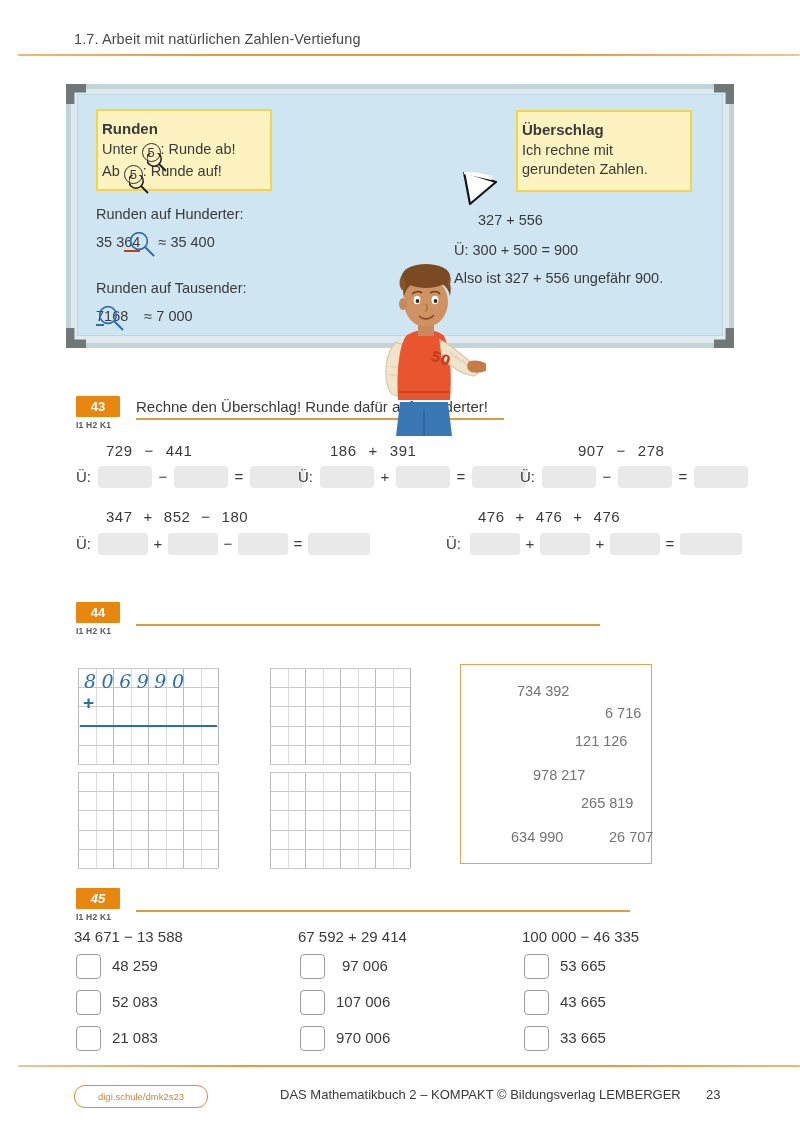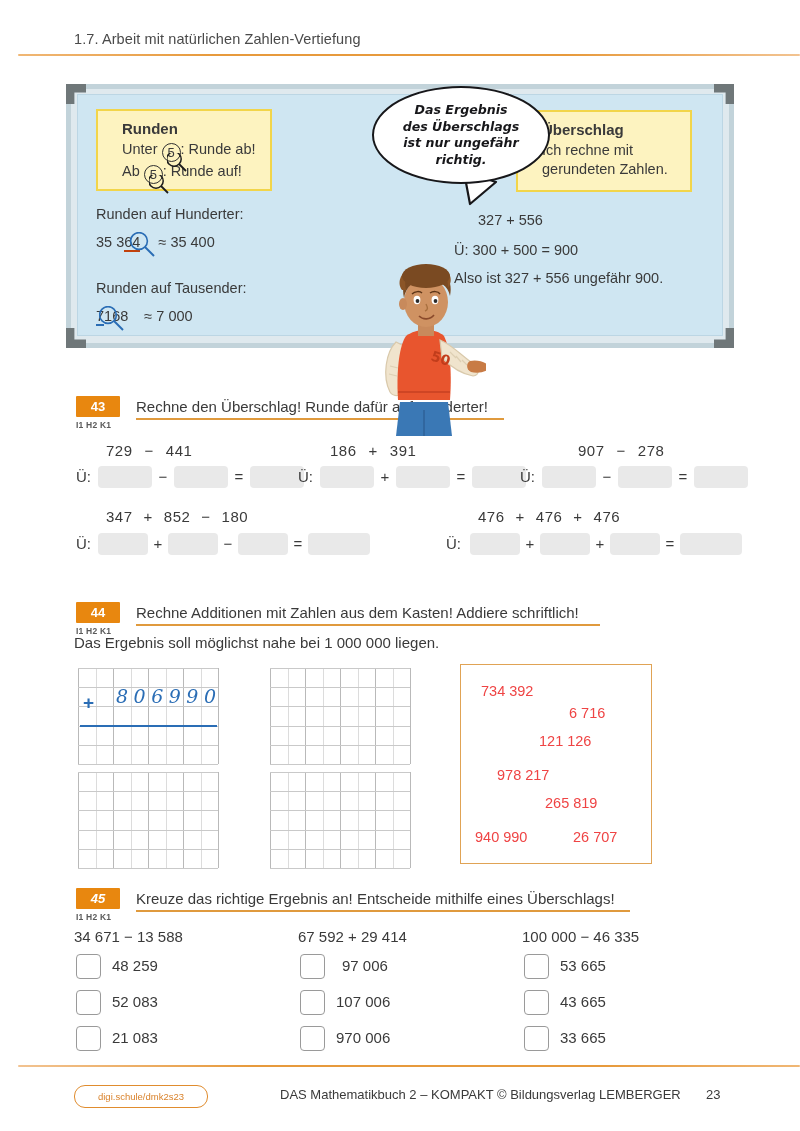--- a/index.html
+++ b/index.html
@@ -49,21 +49,21 @@
     position:absolute;width:20px;height:20px;background:#6f7779;z-index:6;
   }
   .corner.tl{left:0;top:0;clip-path:polygon(0 0,100% 0,100% 42%,42% 42%,42% 100%,0 100%);}
   .corner.tr{right:0;top:0;clip-path:polygon(0 0,100% 0,100% 100%,58% 100%,58% 42%,0 42%);}
   .corner.bl{left:0;bottom:0;clip-path:polygon(0 0,42% 0,42% 58%,100% 58%,100% 100%,0 100%);}
   .corner.br{right:0;bottom:0;clip-path:polygon(58% 0,100% 0,100% 100%,0 100%,0 58%,58% 58%);}
 
   .yellowbox{
     position:absolute;
     background:#fdf3c0; border:2px solid #f2d54a;
-    padding:9px 13px 11px 24px;
+    padding:9px 13px 11px 4px;
     box-sizing:border-box;
   }
   .yellowbox .hd{font-weight:bold;font-size:15px;color:#3a3a3a;margin-bottom:3px;}
   .yellowbox .ln{font-size:14.5px;color:#3a3a3a;line-height:1.33;white-space:nowrap;}
 
   #runden-box{left:30px; top:25px; width:176px; height:82px;}
   #ueberschlag-box{left:450px; top:26px; width:176px; height:82px;}
 
   .board-text{position:absolute;font-size:14.5px;color:#3a3a3a;white-space:nowrap;}
 
@@ -118,21 +118,21 @@
   .gridblk .h{position:absolute;left:0;right:0;height:1px;}
   .hw{position:absolute;font-family:"DejaVu Serif",serif;font-style:italic;color:#2a6db5;font-size:19px;letter-spacing:5.5px;}
   .plus-hw{position:absolute;color:#2a6db5;font-size:19px;font-weight:bold;font-family:"Liberation Sans",sans-serif;}
   .ruleline{position:absolute;height:2.4px;background:#2a6db5;}
 
   
   .numbox{
     position:absolute;left:460px;top:664px;width:190px;height:198px;
     border:1.6px solid #e0a355;background:#fff;
   }
-  .numbox span{position:absolute;font-size:14.5px;color:#ef4444;white-space:nowrap;}
+  .numbox span{position:absolute;font-size:14.5px;color:#737373;white-space:nowrap;margin-left:36px;}
 
   
   .chkbox{
     position:absolute;width:23px;height:23px;border:1.4px solid #9a9a9a;
     border-radius:4px;background:#fff;
   }
   .chktxt{position:absolute;font-size:15px;color:#3a3a3a;white-space:nowrap;}
   .chead{position:absolute;font-size:15px;color:#3a3a3a;white-space:nowrap;}
 
   
@@ -250,28 +250,20 @@
       <path d="M60 44 C62 48 62 50 59 51" stroke="#a9703f" stroke-width="1.4" fill="none"></path>
       <path d="M53 56 C57 60 64 60 68 55" stroke="#8a4a2b" stroke-width="1.6" fill="none"></path>
 
       <ellipse cx="37" cy="44" rx="4" ry="6" fill="#c88a5c"></ellipse>
     </svg>
 
     <svg class="bubble-tail" width="40" height="36" viewBox="0 0 40 36">
       <path d="M2 0 L34 10 L8 32 Z" fill="#ffffff" stroke="#17171a" stroke-width="2.2" stroke-linejoin="round"></path>
       <path d="M2 0 L30 6" stroke="#ffffff" stroke-width="4"></path>
     </svg>
-    <div class="bubble">
-      <div class="bubble-text">
-        <div>Das Ergebnis</div>
-        <div>des Überschlags</div>
-        <div>ist nur ungefähr</div>
-        <div>richtig.</div>
-      </div>
-    </div>
   </div>
 
   <div class="ex-num" style="left:76px;top:396px;">43</div>
   <div class="ex-comp" style="left:76px;top:420px;">I1 H2 K1</div>
   <div class="ex-title" style="left:136px;top:398px;">Rechne den Überschlag! Runde dafür auf Hunderter!</div>
   <div class="ex-underline" style="left:136px;top:418px;width:368px;"></div>
 
   <div class="calc" style="left:106px;top:442px;letter-spacing:.5px;"><span>729</span><span style="margin:0 12px;">−</span><span>441</span></div>
   <div class="uu" style="left:76px;top:468px;">Ü:</div>
   <div class="blank" style="left:98px;top:466px;width:54px;"></div>
@@ -311,23 +303,21 @@
   <div class="blank" style="left:470px;top:533px;width:50px;"></div>
   <div class="op" style="left:520px;top:535px;width:20px;">+</div>
   <div class="blank" style="left:540px;top:533px;width:50px;"></div>
   <div class="op" style="left:590px;top:535px;width:20px;">+</div>
   <div class="blank" style="left:610px;top:533px;width:50px;"></div>
   <div class="op" style="left:660px;top:535px;width:20px;">=</div>
   <div class="blank" style="left:680px;top:533px;width:62px;"></div>
 
   <div class="ex-num" style="left:76px;top:602px;">44</div>
   <div class="ex-comp" style="left:76px;top:626px;">I1 H2 K1</div>
-  <div class="ex-title" style="left:136px;top:604px;">Rechne Additionen mit Zahlen aus dem Kasten! Addiere schriftlich!</div>
   <div class="ex-underline" style="left:136px;top:624px;width:464px;"></div>
-  <div class="ex-title" style="left:74px;top:634px;">Das Ergebnis soll möglichst nahe bei 1 000 000 liegen.</div>
 
   <div class="gridblk" id="g1" style="left:78px;top:668px;width:140px;height:96px;">
       <div class="v" style="left: 0px; background: rgb(185, 185, 185);"></div>
       <div class="v" style="left: 18px; background: rgb(220, 220, 220);"></div>
       <div class="v" style="left: 35px; background: rgb(185, 185, 185);"></div>
       <div class="v" style="left: 53px; background: rgb(220, 220, 220);"></div>
       <div class="v" style="left: 70px; background: rgb(185, 185, 185);"></div>
       <div class="v" style="left: 88px; background: rgb(220, 220, 220);"></div>
       <div class="v" style="left: 105px; background: rgb(185, 185, 185);"></div>
       <div class="v" style="left: 123px; background: rgb(220, 220, 220);"></div>
@@ -384,37 +374,36 @@
       <div class="v" style="left: 123px; background: rgb(220, 220, 220);"></div>
       <div class="v" style="left: 140px; background: rgb(185, 185, 185);"></div>
       <div class="h" style="top: 0px; background: rgb(201, 201, 201);"></div>
       <div class="h" style="top: 19px; background: rgb(201, 201, 201);"></div>
       <div class="h" style="top: 38px; background: rgb(201, 201, 201);"></div>
       <div class="h" style="top: 58px; background: rgb(201, 201, 201);"></div>
       <div class="h" style="top: 77px; background: rgb(201, 201, 201);"></div>
       <div class="h" style="top: 96px; background: rgb(201, 201, 201);"></div>
     </div>
 
-  <div class="hw" style="left:116px;top:670px;margin-top:15px;">806990</div>
+  <div class="hw" style="left:84px;top:670px;">806990</div>
   <div class="plus-hw" style="left:83px;top:692px;">+</div>
   <div class="ruleline" style="left:80px;top:725px;width:137px;"></div>
 
   <div class="numbox">
     <span style="left:20px;top:18px;">734 392</span>
     <span style="left:108px;top:40px;">6 716</span>
     <span style="left:78px;top:68px;">121 126</span>
     <span style="left:36px;top:102px;">978 217</span>
     <span style="left:84px;top:130px;">265 819</span>
-    <span style="left:14px;top:164px;">940 990</span>
+    <span style="left:14px;top:164px;">634 990</span>
     <span style="left:112px;top:164px;">26 707</span>
   </div>
 
   <div class="ex-num" style="left:76px;top:888px;font-style:italic;">45</div>
   <div class="ex-comp" style="left:76px;top:912px;">I1 H2 K1</div>
-  <div class="ex-title" style="left:136px;top:890px;">Kreuze das richtige Ergebnis an! Entscheide mithilfe eines Überschlags!</div>
   <div class="ex-underline" style="left:136px;top:910px;width:494px;"></div>
 
   <div class="chead" style="left:74px;top:928px;">34 671 − 13 588</div>
   <div class="chead" style="left:298px;top:928px;">67 592 + 29 414</div>
   <div class="chead" style="left:522px;top:928px;">100 000 − 46 335</div>
 
   <div class="chkbox" style="left:76px;top:954px;"></div>
   <div class="chktxt" style="left:112px;top:957px;">48 259</div>
   <div class="chkbox" style="left:76px;top:990px;"></div>
   <div class="chktxt" style="left:112px;top:993px;">52 083</div>

